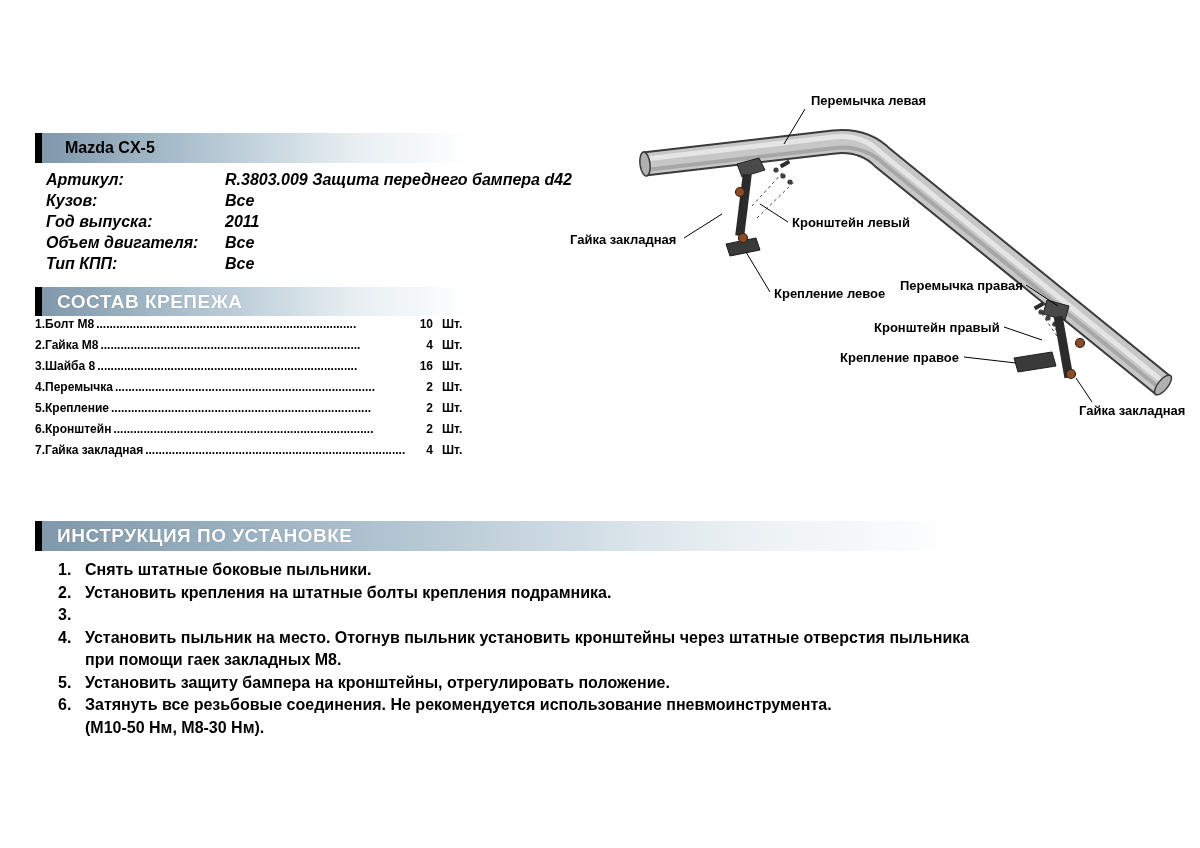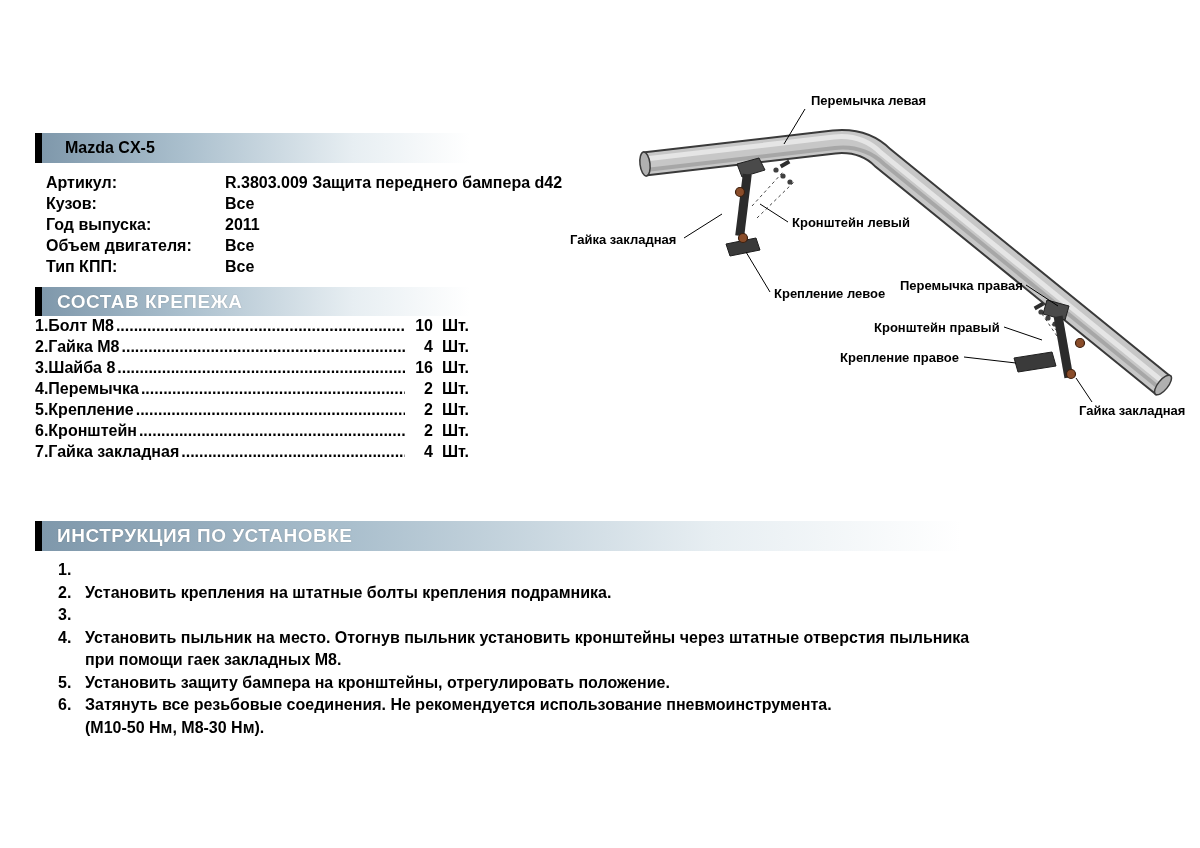--- a/index.html
+++ b/index.html
@@ -8,26 +8,26 @@
   .bar{position:absolute;left:35px;
        background:linear-gradient(90deg,#000 0,#000 7px,#7f98ab 7px,#aabfcd 28%,#e7eef2 60%,#fff 82%);}
   .bar.model{top:133px;width:530px;height:30px;}
   .bar.hardware{top:287px;width:530px;height:29px;}
   .bar.instructions{top:521px;width:1130px;height:30px;}
   .bar-title-dark{font-weight:bold;font-size:16px;color:#000;line-height:30px;padding-left:30px;}
   .bar-title-light{font-weight:bold;font-size:19px;color:#fff;line-height:29px;padding-left:22px;
                    letter-spacing:.5px;text-shadow:0 0 1px rgba(0,0,0,.35);}
 
   .specs{position:absolute;left:46px;top:171px;}
-  .spec-row{display:flex;height:21px;align-items:flex-end;}
+  .spec-row{display:flex;height:21px;align-items:flex-start;font-style:italic;}
   .spec-label{width:179px;font-weight:bold;font-size:16px;white-space:nowrap;}
   .spec-value{font-weight:bold;font-size:16px;white-space:nowrap;}
 
   .parts{position:absolute;left:35px;top:317px;width:443px;}
-  .part-row{display:flex;align-items:baseline;height:21px;font-size:16px;font-weight:bold;}
+  .part-row{display:flex;align-items:baseline;height:21px;font-size:12px;font-weight:bold;}
   .part-name{white-space:nowrap;flex:0 0 auto;}
   .part-dots{flex:1 1 auto;overflow:hidden;white-space:nowrap;margin:0 2px;}
   .part-dots::after{content:"..............................................................................";}
   .part-qty{width:26px;text-align:right;flex:0 0 auto;}
   .part-unit{width:36px;margin-left:9px;flex:0 0 auto;}
 
   .instr{position:absolute;left:58px;top:559px;width:1112px;}
   .instr-item{display:flex;font-size:16px;font-weight:bold;line-height:22.5px;}
   .instr-num{width:27px;flex:0 0 auto;}
   .instr-text{white-space:pre-line;}
@@ -176,20 +176,21 @@
     <text class="dlabel" x="527" y="337">Гайка закладная</text>
   </svg>
 
   <div class="bar instructions">
     <div class="bar-title-light">ИНСТРУКЦИЯ ПО УСТАНОВКЕ</div>
   </div>
 
   <div class="instr">
     <div class="instr-item">
       <span class="instr-num">1.</span>
+      <span class="instr-text">Снять штатные боковые пыльники.</span>
     </div>
     <div class="instr-item">
       <span class="instr-num">2.</span>
       <span class="instr-text">Установить крепления на штатные болты крепления подрамника.</span>
     </div>
     <div class="instr-item">
       <span class="instr-num">3.</span>
     </div>
     <div class="instr-item">
       <span class="instr-num">4.</span>

